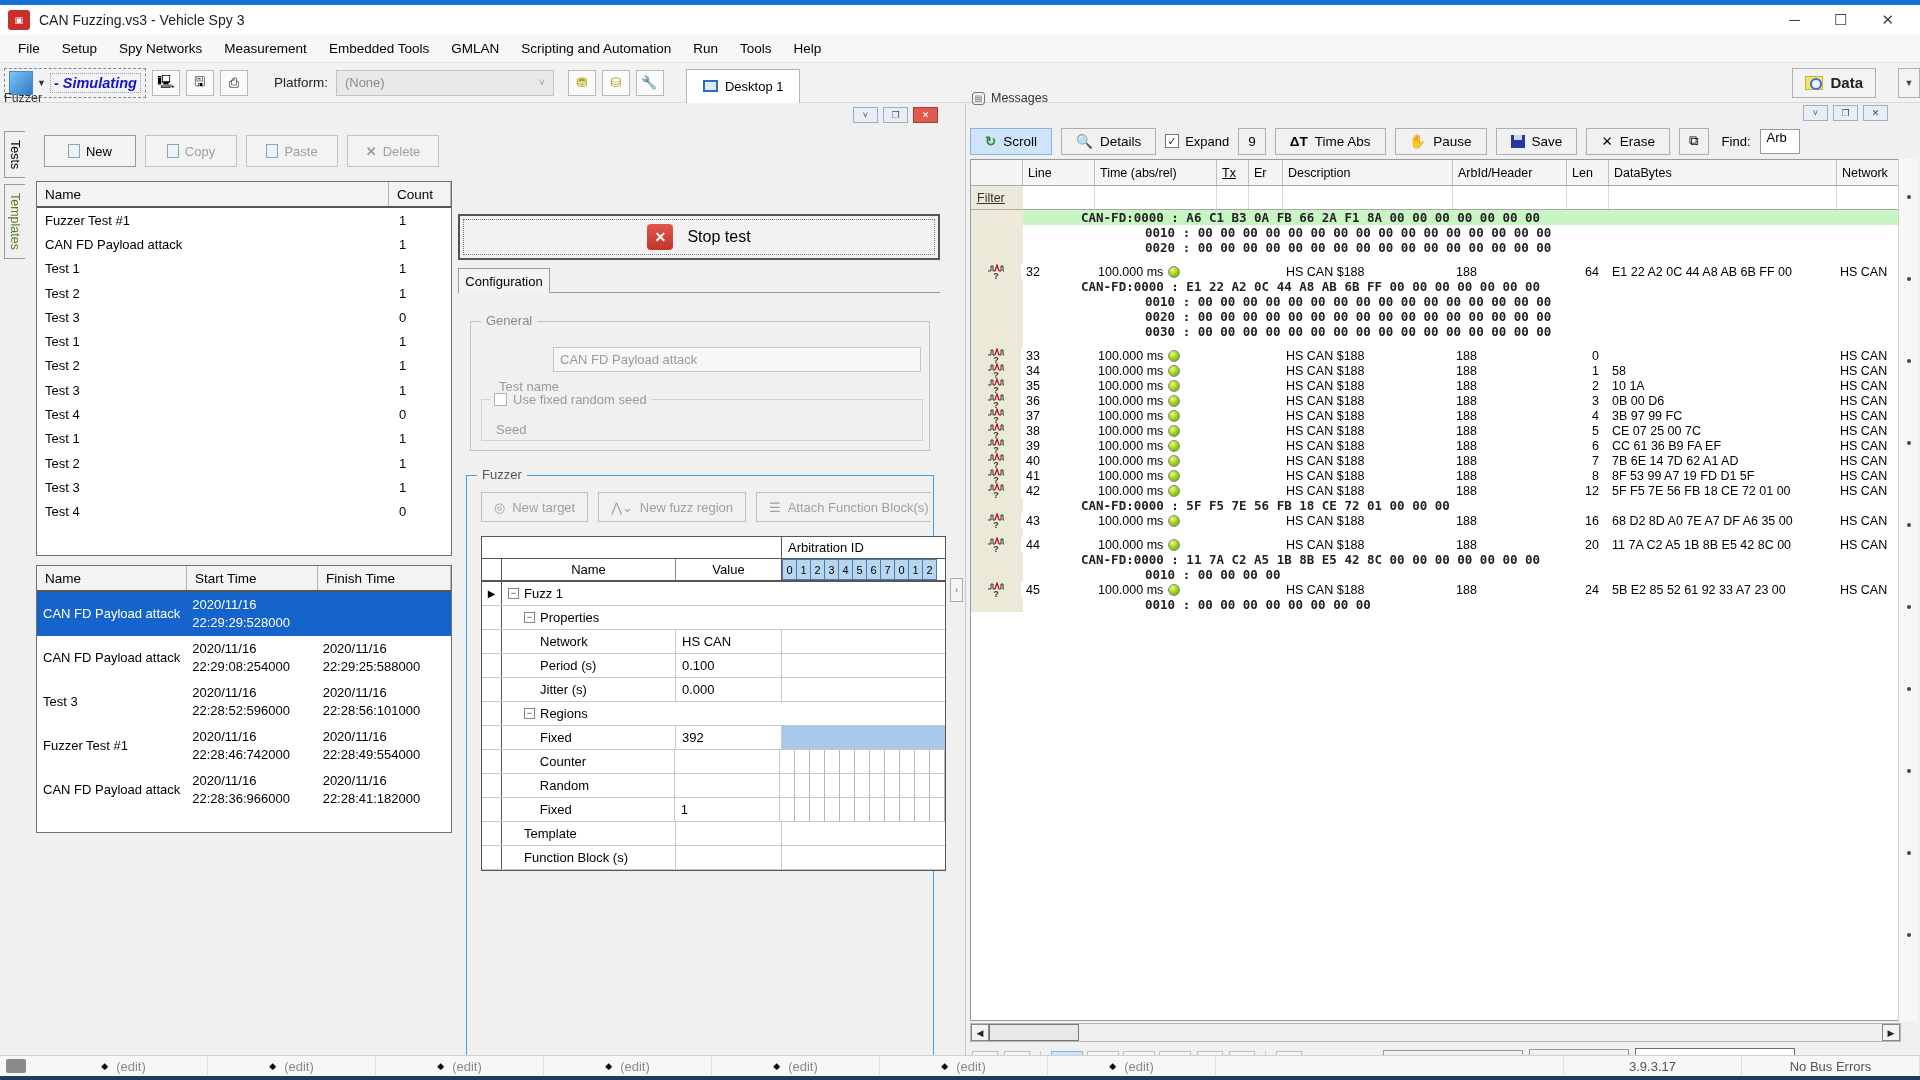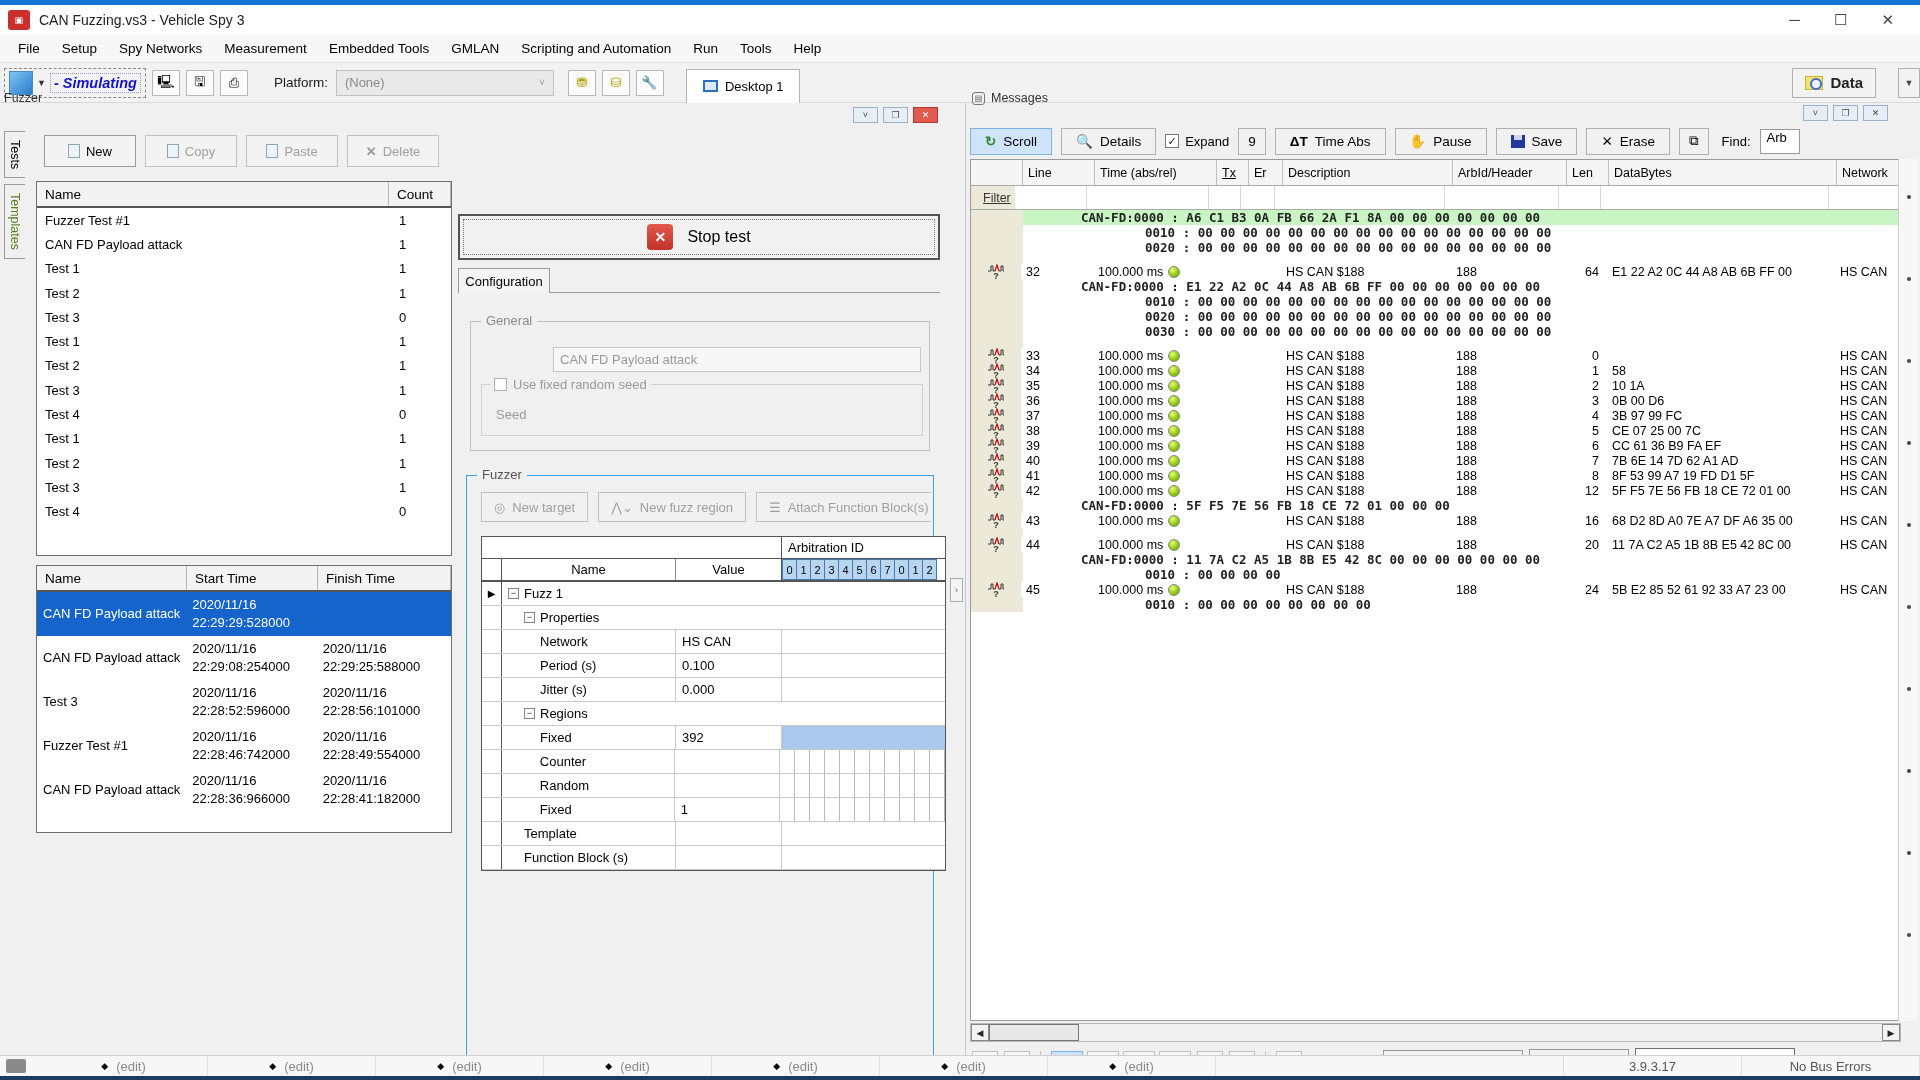--- a/index.html
+++ b/index.html
@@ -67,21 +67,21 @@
 .rc.f{width:135px;}
 
 #mid{position:absolute;left:455px;top:103px;width:493px;height:952px;}
 #stop-btn{position:absolute;left:3px;top:8px;width:482px;height:46px;border:2px solid #555;outline:1px dotted #777;outline-offset:-6px;background:#f2f2f2;display:flex;align-items:center;justify-content:center;gap:14px;font-size:16px;}
 #stop-x{width:26px;height:26px;background:linear-gradient(#e2574c,#c0342a);border-radius:4px;color:#fff;font-weight:bold;display:flex;align-items:center;justify-content:center;font-size:14px;}
 #config-tab{position:absolute;left:3px;top:62px;width:92px;height:25px;background:#f4f4f4;border:1px solid #9a9a9a;border-bottom:none;display:flex;align-items:center;justify-content:center;z-index:2;font-size:13px;}
 #config-body{position:absolute;left:3px;top:86px;width:482px;height:850px;border-top:1px solid #9a9a9a;background:#f0f0f0;}
 #grp-general{left:12px;top:28px;width:460px;height:130px;}
 #tn-label{position:absolute;left:28px;top:30px;color:#9a9a9a;margin-top:27px;}
 #tn-field{position:absolute;left:82px;top:25px;width:368px;height:25px;border:1px solid #c6c6c6;background:#f7f7f7;color:#9a9a9a;display:flex;align-items:center;padding-left:6px;}
-#grp-seed{position:absolute;left:10px;top:62px;width:442px;height:52px;border:1px solid #d0d0d0;}
+#grp-seed{position:absolute;left:10px;top:77px;width:442px;height:42px;border:1px solid #d0d0d0;}
 #seed-cb{position:absolute;left:8px;top:-8px;background:#f0f0f0;padding:0 4px;display:flex;gap:6px;color:#9a9a9a;align-items:center;}
 #seed-cb .box{width:13px;height:13px;border:1px solid #b0b0b0;background:#fff;}
 #seed-label{position:absolute;left:14px;top:22px;color:#9a9a9a;}
 #seed-field{position:absolute;left:58px;top:17px;width:374px;height:25px;border:1px solid #c6c6c6;background:#fbfbfb;color:#8a8a8a;display:flex;align-items:center;padding-left:6px;font-size:12.5px;white-space:nowrap;overflow:hidden;}
 #grp-fuzzer{left:8px;top:182px;width:468px;height:648px;border:1px solid #3aa0f0;}
 #grp-fuzzer>.legend{color:#555;}
 #fz-btnrow{position:absolute;left:14px;top:16px;display:flex;gap:10px;width:450px;overflow:hidden;}
 .fzbtn{height:30px;border:1px solid #c0c0c0;background:#f1f1f1;color:#9f9f9f;display:flex;align-items:center;gap:7px;padding:0 12px;white-space:nowrap;}
 
 #fuzz-grid{position:absolute;left:14px;top:60px;width:465px;border:1px solid #555;background:#fff;}
@@ -131,21 +131,21 @@
 .col-gut{width:52px;}
 .col-line{width:72px;}
 .col-time{width:122px;}
 .col-tx{width:32px;text-decoration:underline;}
 .col-er{width:34px;}
 .col-desc{width:170px;}
 .col-arb{width:114px;}
 .col-len{width:42px;}
 .col-data{width:228px;}
 .col-net{width:65px;flex:1;}
-#filter-gut{width:44px;background:#ece9d8;display:flex;align-items:center;padding-left:12px;color:#333;font-size:12.5px;text-decoration:underline;}
+#filter-gut{width:52px;background:#ece9d8;display:flex;align-items:center;padding-left:6px;color:#333;font-size:12.5px;text-decoration:underline;}
 #msg-rows{flex:1;overflow:hidden;position:relative;}
 .mrow{display:flex;height:15px;align-items:center;font-size:12.5px;}
 .mrow .gut{width:52px;height:100%;background:#ece9d8;display:flex;align-items:center;justify-content:center;flex-direction:column;line-height:6px;}
 .mrow .cell{padding-left:5px;overflow:hidden;white-space:nowrap;}
 .mrow .cell.len{text-align:right;padding-right:8px;}
 .mrow.gap{height:9px;}
 .mrow.gap .gut{background:#ece9d8;}
 .dumptext{font-family:"DejaVu Sans Mono",monospace;font-size:12.5px;font-weight:bold;color:#222;white-space:pre;}
 .mrow.hl .body{background:#c9f5c4;}
 .mrow .body{flex:1;height:100%;display:flex;align-items:center;}

